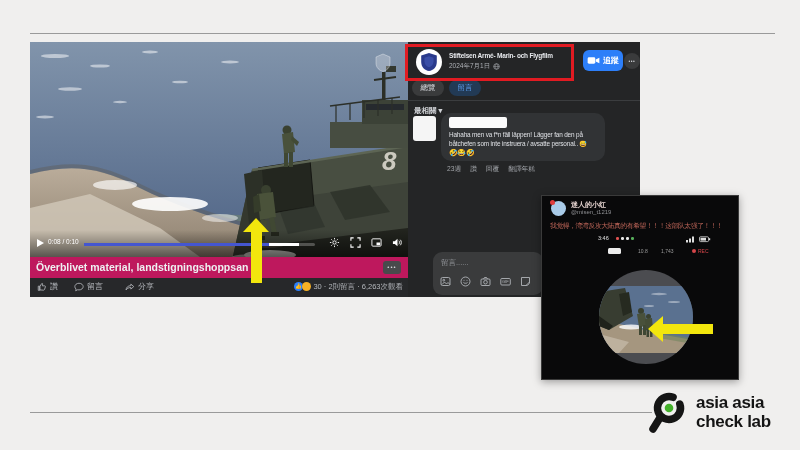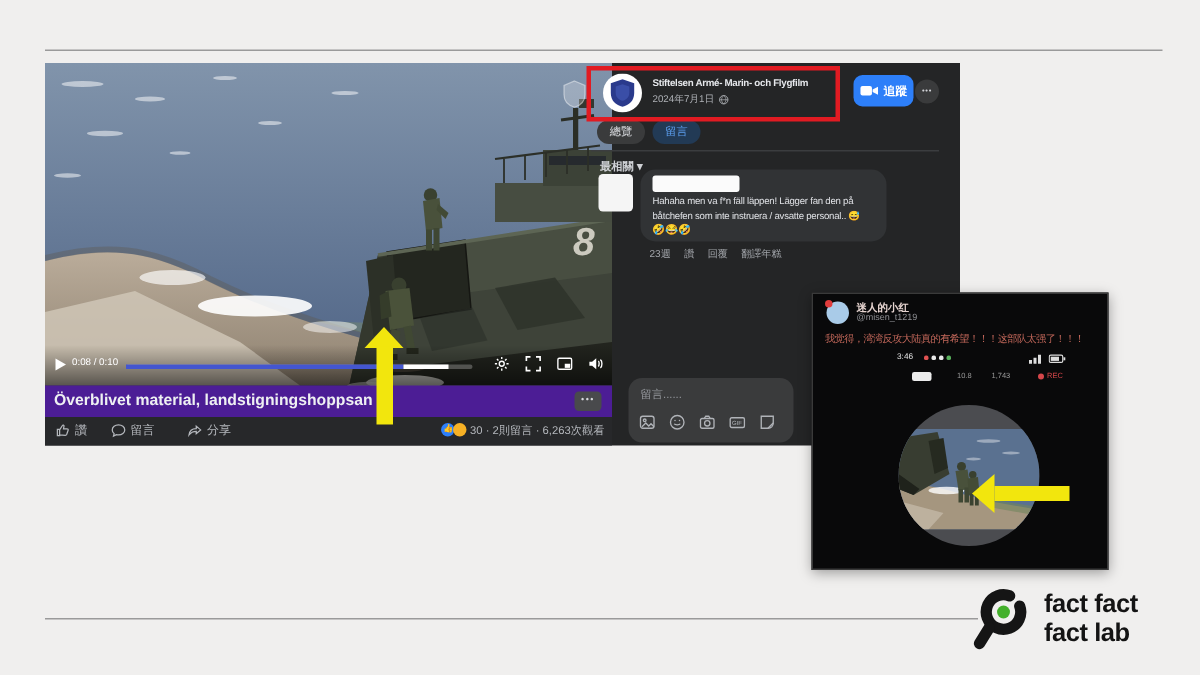--- a/index.html
+++ b/index.html
@@ -16,35 +16,35 @@
   .controls{position:absolute;left:0;top:188px;width:378px;height:27px;
     background:linear-gradient(transparent,rgba(0,0,0,.55));}
   .play{position:absolute;left:7px;top:9px;width:0;height:0;border-left:7px solid #fff;
     border-top:4.5px solid transparent;border-bottom:4.5px solid transparent;}
   .ptime{position:absolute;left:18px;top:8px;font-size:6.5px;color:#fff;white-space:nowrap;}
   .track{position:absolute;left:54px;top:13px;width:231px;height:2.5px;background:rgba(255,255,255,.25);border-radius:2px;}
   .track .fill{position:absolute;left:0;top:0;height:100%;width:80%;background:#4456d0;}
   .track .buf{position:absolute;left:80%;top:0;height:100%;width:13%;background:#fff;}
   .cicons{position:absolute;right:5px;top:7px;display:flex;gap:10px;color:#fff;}
   .cicons svg{width:11px;height:11px;display:block;}
-  .trow{position:absolute;left:0;top:215px;width:378px;height:21px;background:#4c1d95;}
+  .trow{position:absolute;left:0;top:215px;width:378px;height:21px;background:#be185d;}
   .vtitle{position:absolute;left:6px;top:4px;font-size:10.5px;font-weight:bold;color:#eef0f2;white-space:nowrap;}
   .vmore{position:absolute;right:7px;top:4px;width:18px;height:13px;background:#494a4c;border-radius:3px;
     color:#d8dadd;font-size:6px;text-align:center;line-height:13px;letter-spacing:1px;}
   .arow{position:absolute;left:0;top:236px;width:378px;height:19px;background:#27282a;}
   .act{position:absolute;top:3px;display:flex;align-items:center;gap:3px;color:#b4b7bc;font-size:8px;}
   .act svg{width:10px;height:10px;display:block;}
   .act.a0{left:7px}.act.a1{left:44px}.act.a2{left:95px}
   .stats{position:absolute;right:5px;top:3.5px;display:flex;align-items:center;font-size:7.5px;color:#b4b7bc;gap:2px;}
   .rc{width:9px;height:9px;border-radius:50%;font-size:5.5px;line-height:9px;text-align:center;color:#fff;}
   .rc.blue{background:#2d7ff9;}
   .rc.yel{background:#f7b125;margin-left:-3px;color:#7a4b00;}
 
   
-  .rcol{position:absolute;left:364px;top:0;width:232px;height:255px;}
+  .rcol{position:absolute;left:378px;top:0;width:232px;height:255px;}
   .redframe{position:absolute;left:-3px;top:2px;width:163px;height:31px;border:3px solid #e11b22;z-index:3;}
   .pavatar{position:absolute;left:8px;top:7px;width:26px;height:26px;}
   .pname{position:absolute;left:41px;top:10px;font-size:6.5px;font-weight:bold;color:#e6e8ec;
     letter-spacing:-.2px;white-space:nowrap;}
   .pdate{position:absolute;left:41px;top:20px;font-size:6.5px;color:#aeb1b6;display:flex;gap:3px;align-items:center;}
   .follow{position:absolute;left:175px;top:8px;width:40px;height:21px;background:#2d7ff9;border-radius:6px;
     color:#fff;font-size:8px;display:flex;align-items:center;justify-content:center;gap:3px;font-weight:bold;}
   .follow svg{width:13px;height:9px;display:block;}
   .pmore{position:absolute;left:216px;top:11px;width:16px;height:16px;border-radius:50%;background:#3a3b3c;
     color:#d0d2d6;font-size:5px;text-align:center;line-height:16px;letter-spacing:.5px;}
@@ -402,17 +402,17 @@
 
   <div class="brand">
     <svg class="bmag" width="46" height="50" viewBox="0 0 46 50">
       <g transform="rotate(-20 21 18)">
         <circle cx="21" cy="18" r="11.5" fill="none" stroke="#151515" stroke-width="7.5" stroke-dasharray="62 10.2" stroke-linecap="round"></circle>
       </g>
       <circle cx="21" cy="18" r="4.3" fill="#43b02a"></circle>
       <line x1="11.5" y1="28.5" x2="5" y2="39" stroke="#151515" stroke-width="7.5" stroke-linecap="round"></line>
     </svg>
     <div class="btext">
-      <div>fact fact</div>
-      <div>fact lab</div>
+      <div>asia asia</div>
+      <div>check lab</div>
     </div>
   </div>
 </div>
 
 </body></html>

